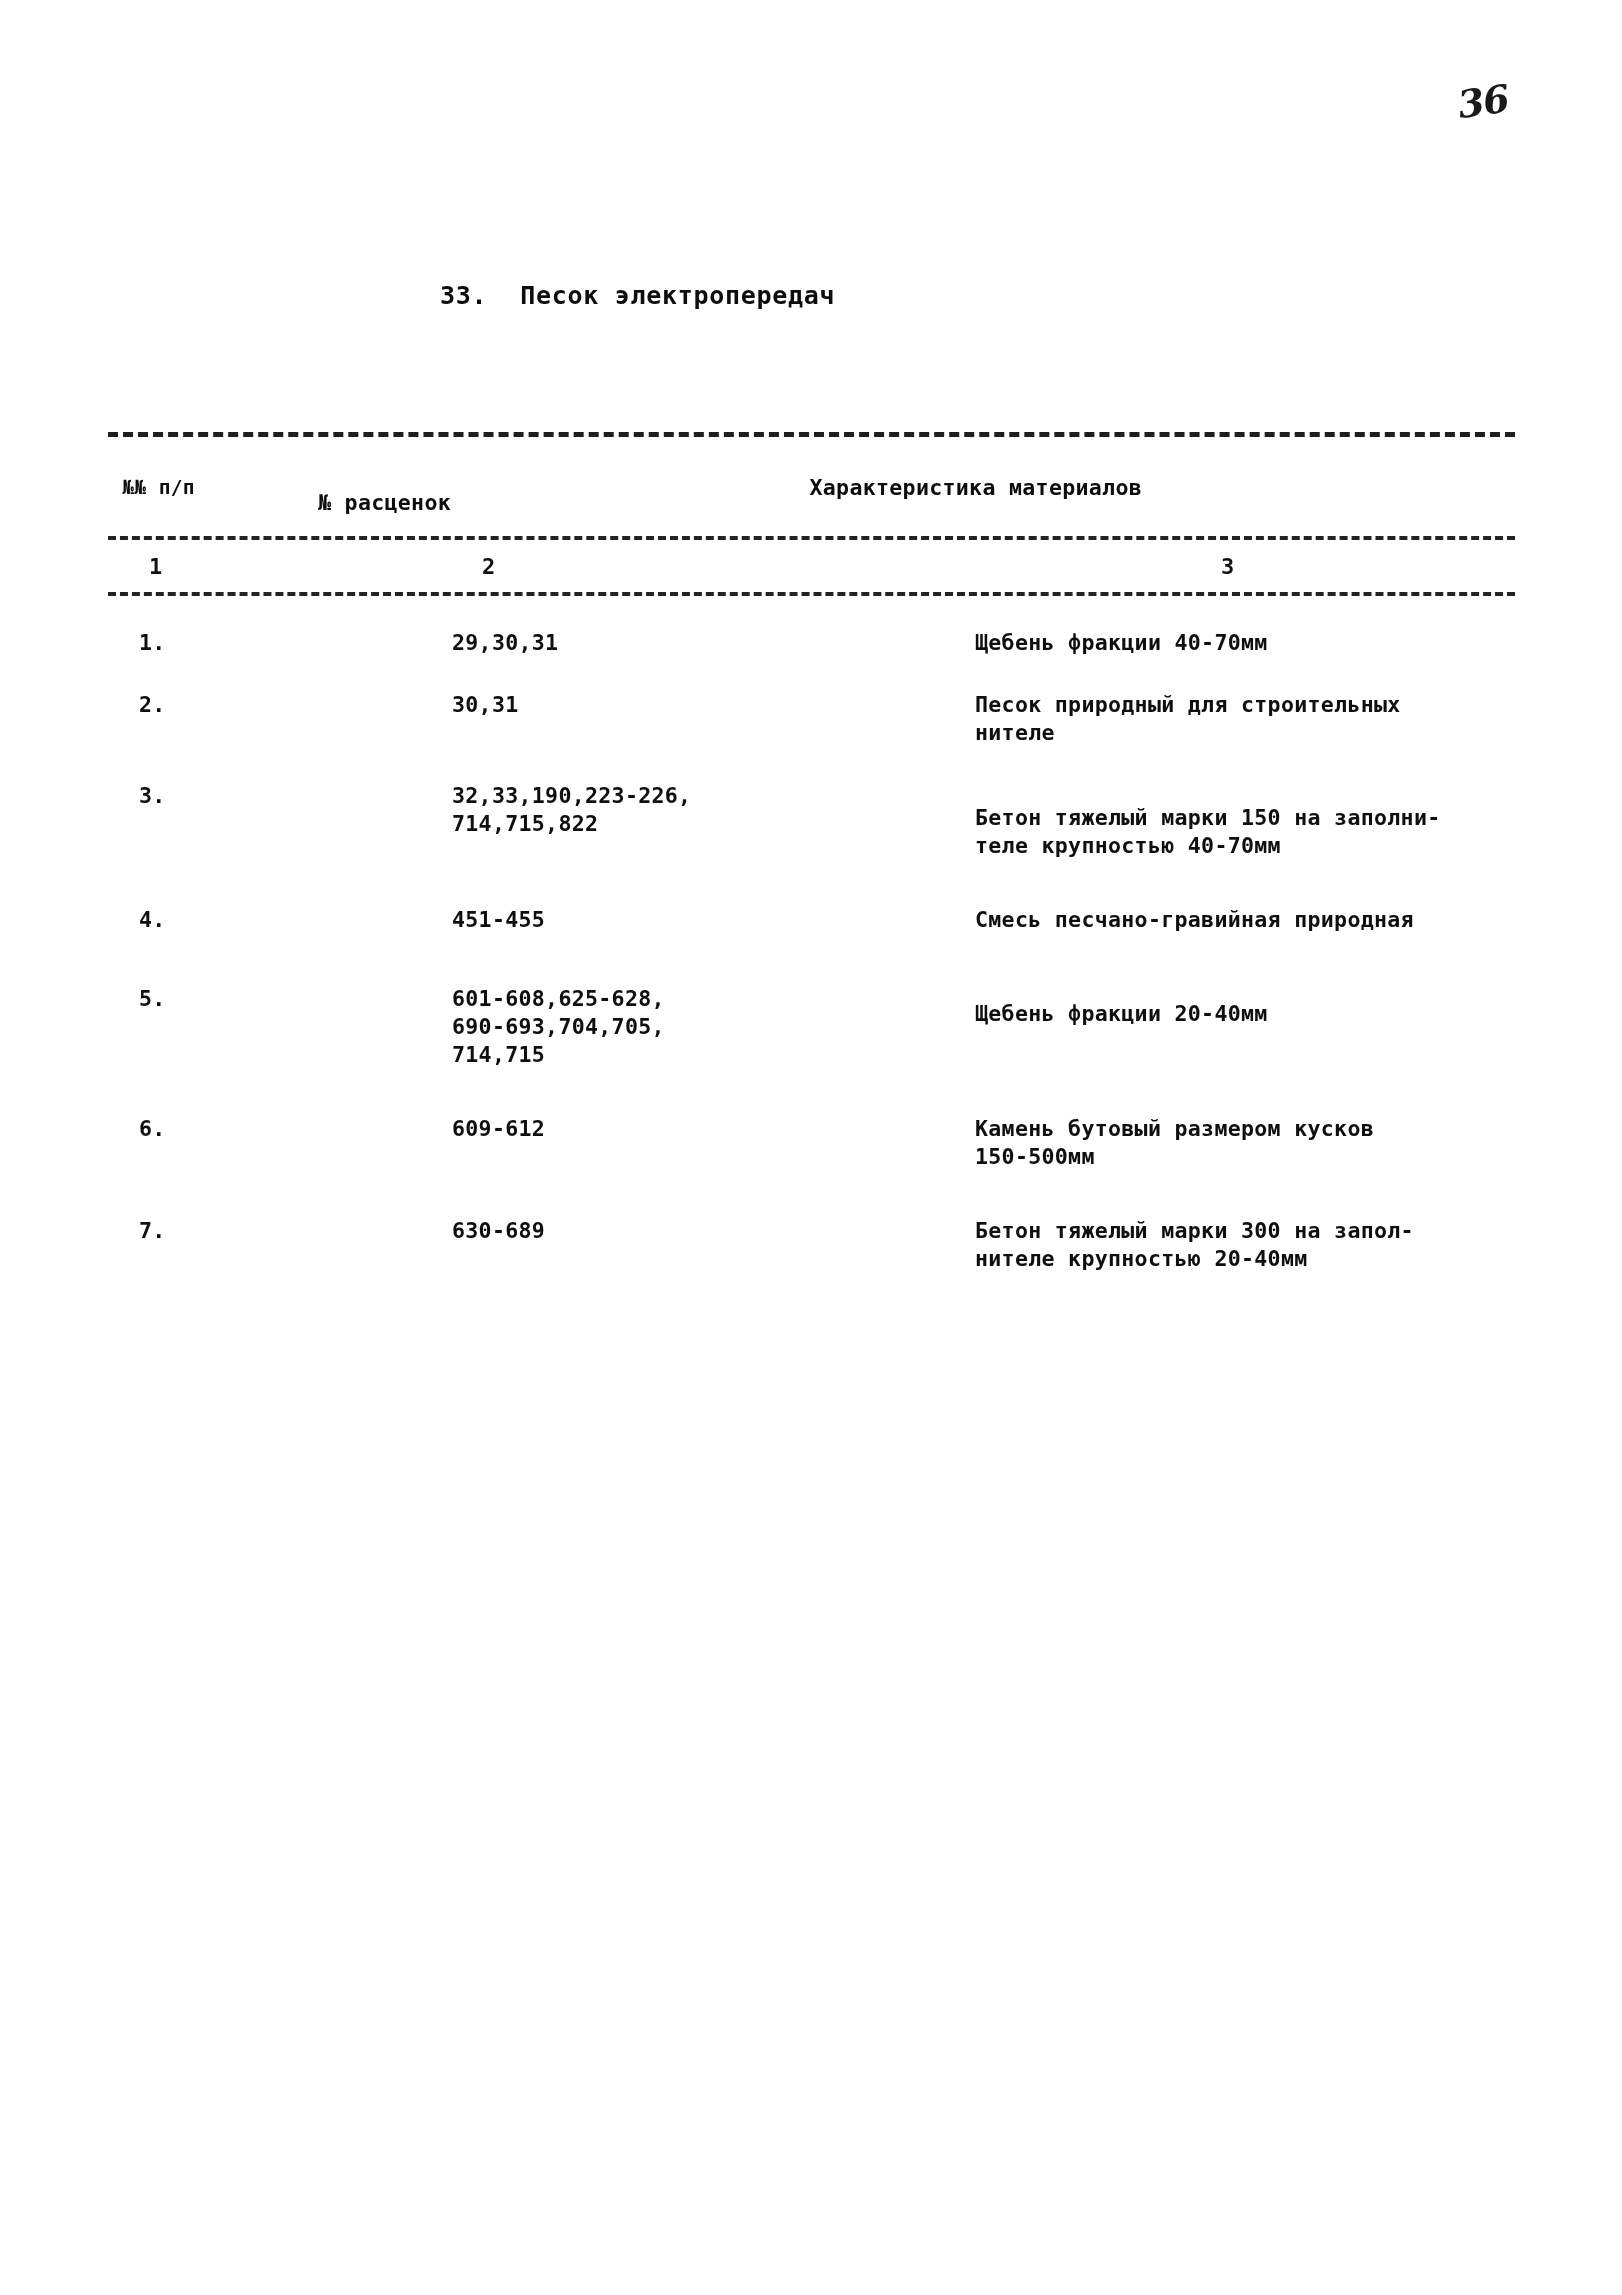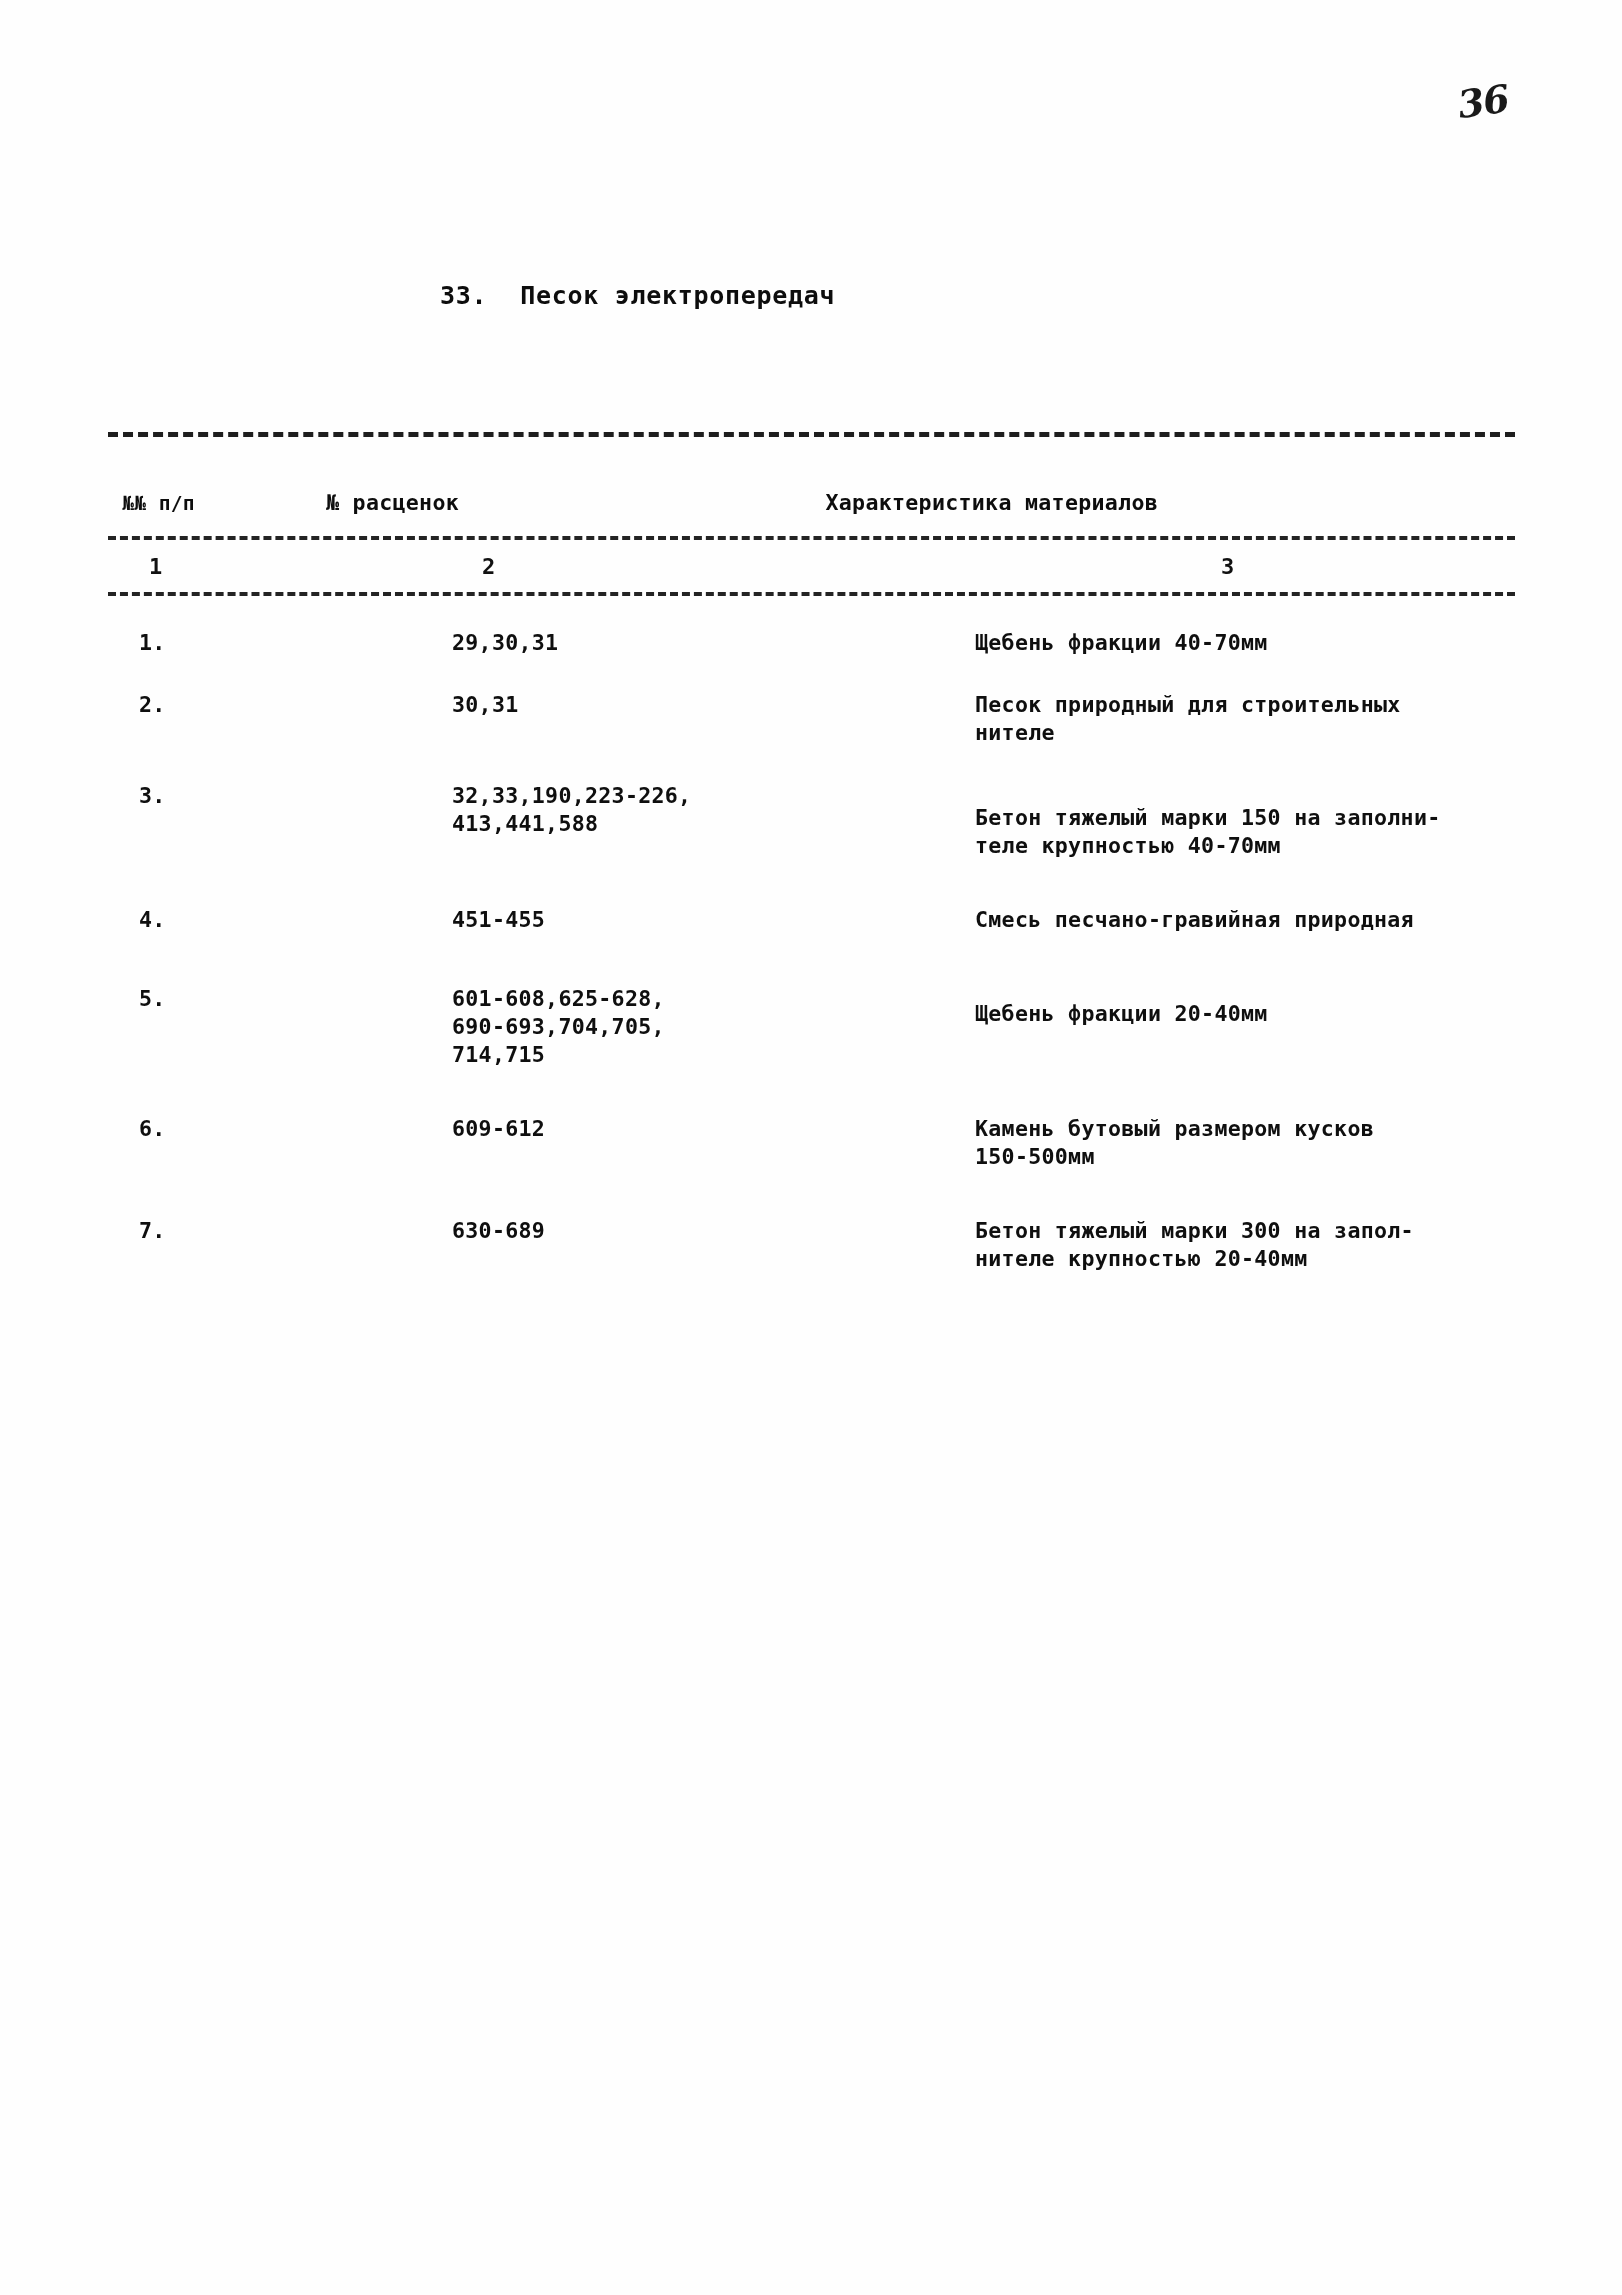--- a/index.html
+++ b/index.html
@@ -61,23 +61,22 @@
     border-bottom: 0;
     margin: 0;
     background: transparent;
     opacity: 0.92;
   }
   .rule.thick {
     border-top: 5.9px dashed #0c0c0c;
   }
   .head-row {
     display: flex;
-    align-items: flex-end;
+    align-items: center;
     padding: 22px 0 19.6px 0;
-    gap: 8px;
   }
   .col1 { width: 177px; flex: 0 0 177px; }
   .col2 { width: 497px; flex: 0 0 497px; margin-top: 31px; }
   .col3 { flex: 1 1 auto; }
   .head-cell {
     font-size: 21.6px;
     font-weight: 700;
     line-height: 1.22;
     color: #0d0d0d;
     letter-spacing: 0.3px;
@@ -179,21 +178,21 @@
       <div class="row">
         <div class="cell c1">2.</div>
         <div class="cell c2">30,31</div>
         <div class="cell c3">Песок природный для строительных
 нителе</div>
       </div>
 
       <div class="row" style="margin-bottom:46px;">
         <div class="cell c1">3.</div>
         <div class="cell c2">32,33,190,223-226,
-413,441,588</div>
+714,715,822</div>
         <div class="cell c3 offset-down">Бетон тяжелый марки 150 на заполни-
 теле крупностью 40-70мм</div>
       </div>
 
       <div class="row" style="margin-bottom:51px;">
         <div class="cell c1">4.</div>
         <div class="cell c2">451-455</div>
         <div class="cell c3">Смесь песчано-гравийная природная</div>
       </div>
 

